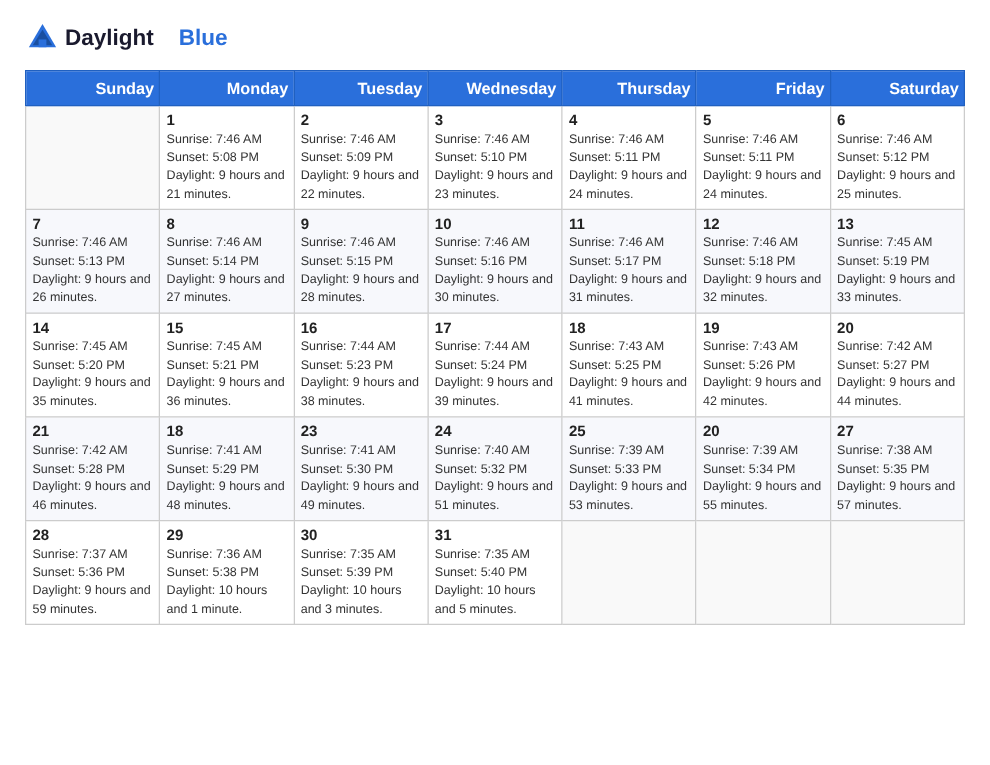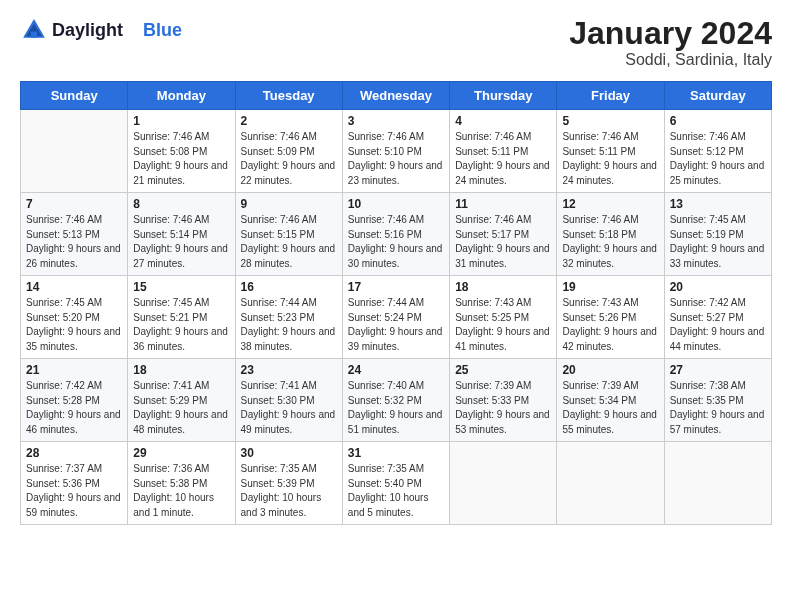--- a/index.html
+++ b/index.html
@@ -59,21 +59,21 @@
       width: 100%;
       border-collapse: collapse;
       table-layout: fixed;
     }
     thead tr th {
       background: #2a6fdb;
       color: #fff;
       font-size: 13px;
       font-weight: bold;
       padding: 6px 4px;
-      text-align: center;
+      text-align: right;
       border: 1px solid #2060c0;
     }
     tbody tr td {
       border: 1px solid #ccc;
       vertical-align: top;
       padding: 4px 5px;
       font-size: 10.5px;
       color: #222;
       height: 80px;
       background: #fff;
@@ -102,24 +102,20 @@
   <div class="header">
     <div class="logo">
       <svg class="logo-icon" viewBox="0 0 36 36" xmlns="http://www.w3.org/2000/svg">
         <polygon points="18,4 32,28 4,28" fill="#2a6fdb"></polygon>
         <polygon points="18,10 28,26 8,26" fill="#1a4fa0"></polygon>
         <rect x="14" y="20" width="8" height="8" fill="#2a6fdb"></rect>
       </svg>
       <div>
         <span class="logo-text-general">Daylight</span><span class="logo-text-blue">Blue</span>
       </div>
-    </div>
-    <div class="title-block">
-      <div class="calendar-title">January 2024</div>
-      <div class="calendar-subtitle">Soddi, Sardinia, Italy</div>
     </div>
   </div>
 
   <table>
     <thead>
       <tr>
         <th>Sunday</th>
         <th>Monday</th>
         <th>Tuesday</th>
         <th>Wednesday</th>

